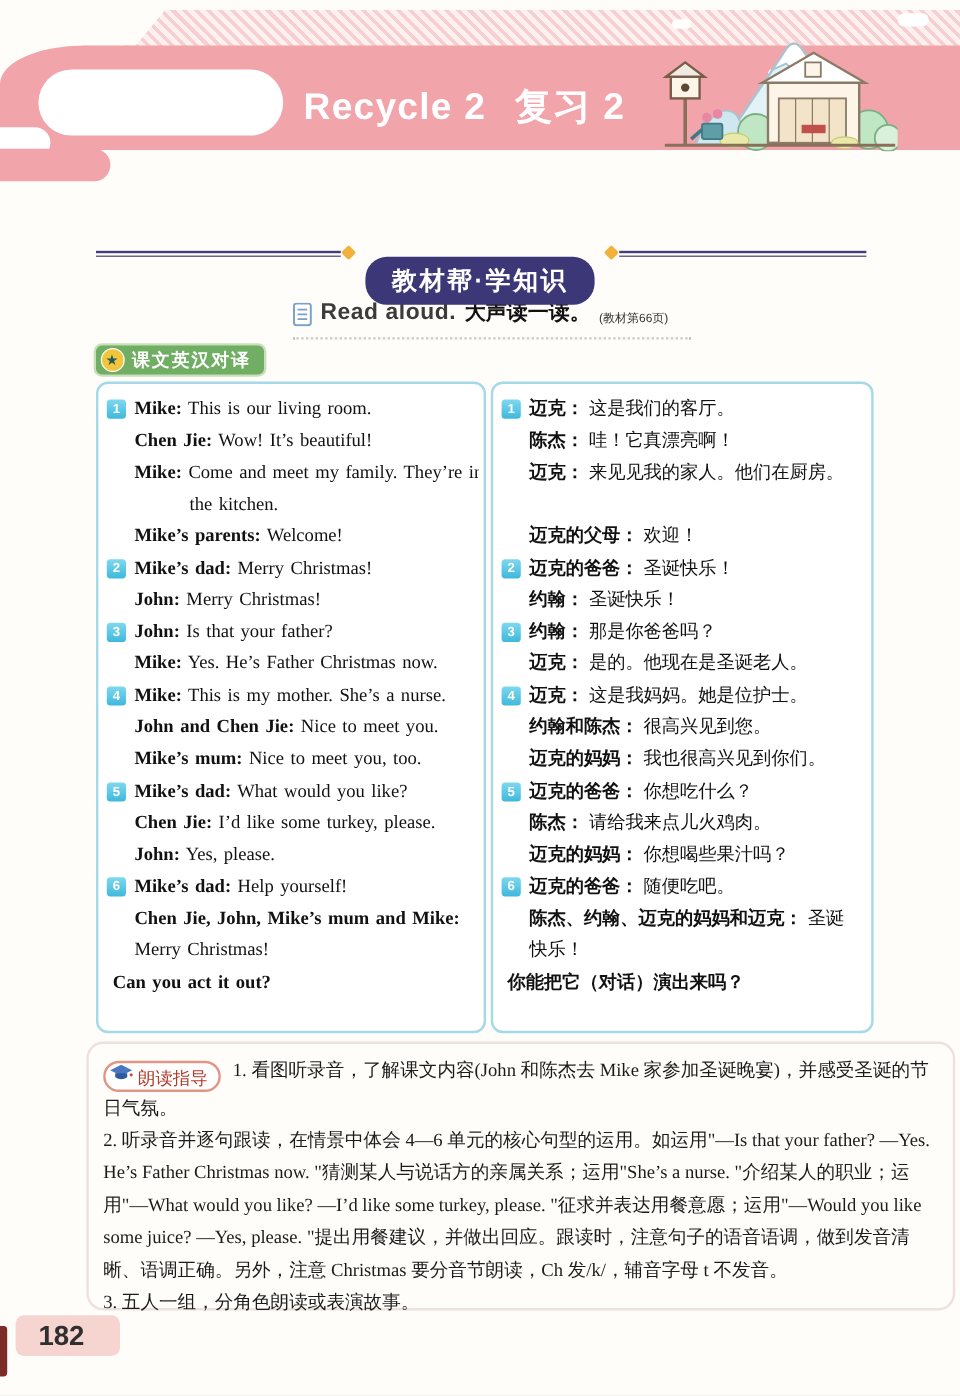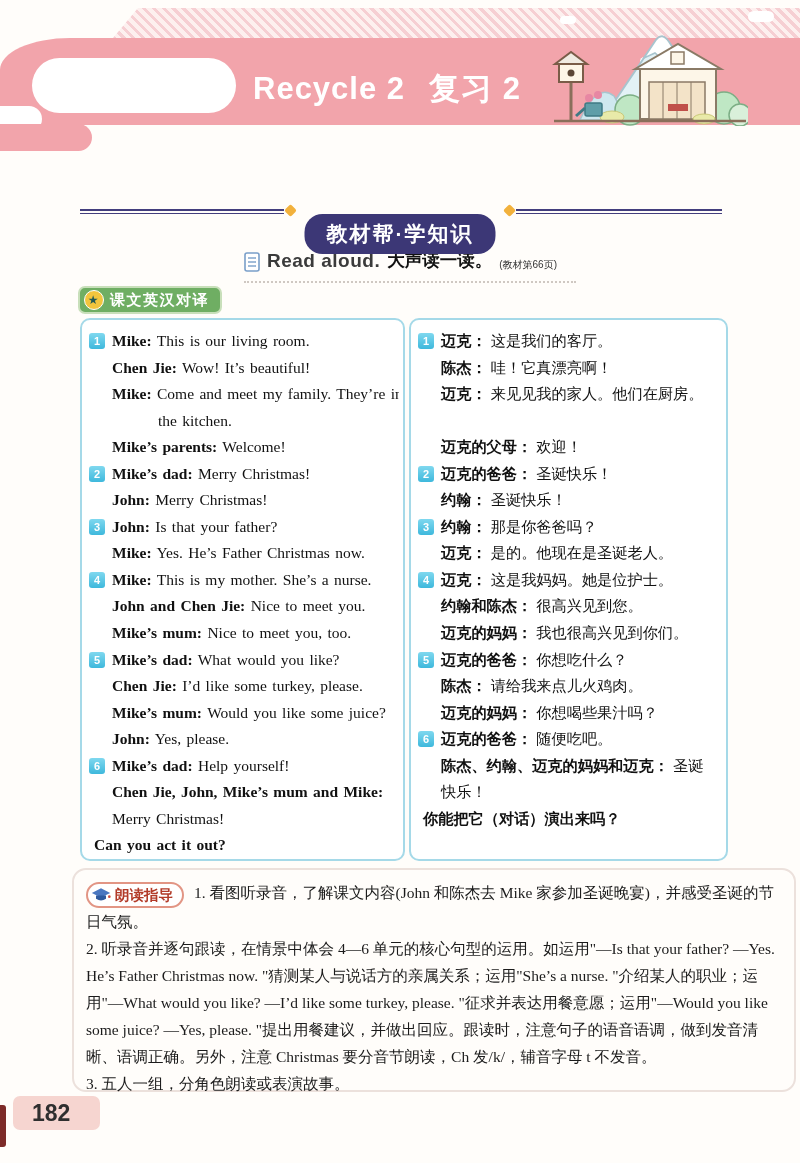--- a/index.html
+++ b/index.html
@@ -62,22 +62,22 @@
              line-height:16px;text-align:center;font-family:"Liberation Sans",sans-serif;}
   .drow .spk{font-weight:bold;}
   .drow.cont2{padding-left:70px;}
   .drow.foot{padding-left:6px;font-weight:bold;}
   .box-en .drow{word-spacing:1.5px;}
 
   
   .guide-box{position:absolute;left:72px;top:868px;width:724px;height:224px;border:2px solid #ece1dc;
              border-radius:14px;box-sizing:border-box;padding:9px 12px;
              font-family:"Liberation Serif","DejaVu Serif",serif;font-size:15.5px;line-height:27px;color:#1b1b1b;}
-  .guide-badge{display:inline-flex;align-items:center;gap:4px;border:2px solid #e29584;border-radius:14px;
-               padding:0 9px 0 3px;color:#b23a28;font-weight:bold;font-size:14.5px;height:22px;
+  .guide-badge{display:inline-flex;align-items:flex-start;gap:4px;border:2px solid #e29584;border-radius:14px;
+               padding:0 9px 0 3px;color:#b23a28;font-weight:normal;font-size:14.5px;height:22px;
                margin-right:10px;background:#fff;vertical-align:-5px;
                font-family:"Liberation Sans",sans-serif;white-space:nowrap;}
 
   
   .page-tab{position:absolute;left:13px;top:1096px;width:87px;height:34px;background:#f6d5d0;border-radius:7px;
             display:flex;align-items:center;padding-left:19px;box-sizing:border-box;
             font-weight:bold;font-size:23px;color:#2f2f2f;}
   .spine{position:absolute;left:0;top:1105px;width:6px;height:42px;background:#7d2b28;border-radius:0 3px 3px 0;}
 </style>
 </head>
@@ -166,21 +166,20 @@
         <div class="drow"><span class="spk">Mike’s parents:</span><span class="txt"> Welcome!</span></div>
         <div class="drow"><span class="num">2</span><span class="spk">Mike’s dad:</span><span class="txt"> Merry Christmas!</span></div>
         <div class="drow"><span class="spk">John:</span><span class="txt"> Merry Christmas!</span></div>
         <div class="drow"><span class="num">3</span><span class="spk">John:</span><span class="txt"> Is that your father?</span></div>
         <div class="drow"><span class="spk">Mike:</span><span class="txt"> Yes. He’s Father Christmas now.</span></div>
         <div class="drow"><span class="num">4</span><span class="spk">Mike:</span><span class="txt"> This is my mother. She’s a nurse.</span></div>
         <div class="drow"><span class="spk">John and Chen Jie:</span><span class="txt"> Nice to meet you.</span></div>
         <div class="drow"><span class="spk">Mike’s mum:</span><span class="txt"> Nice to meet you, too.</span></div>
         <div class="drow"><span class="num">5</span><span class="spk">Mike’s dad:</span><span class="txt"> What would you like?</span></div>
         <div class="drow"><span class="spk">Chen Jie:</span><span class="txt"> I’d like some turkey, please.</span></div>
-        <div class="drow"><span class="spk">Mike’s mum:</span><span class="txt"> Would you like some juice?</span></div>
         <div class="drow"><span class="spk">John:</span><span class="txt"> Yes, please.</span></div>
         <div class="drow"><span class="num">6</span><span class="spk">Mike’s dad:</span><span class="txt"> Help yourself!</span></div>
         <div class="drow"><span class="spk">Chen Jie, John, Mike’s mum and Mike:</span></div>
         <div class="drow"><span class="txt">Merry Christmas!</span></div>
         <div class="drow foot"><span class="txt">Can you act it out?</span></div>
       </div>
     </div>
   <div class="box box-zh">
       <div id="zh-rows">
         <div class="drow"><span class="num">1</span><span class="spk">迈克：</span><span class="txt"> 这是我们的客厅。</span></div>

